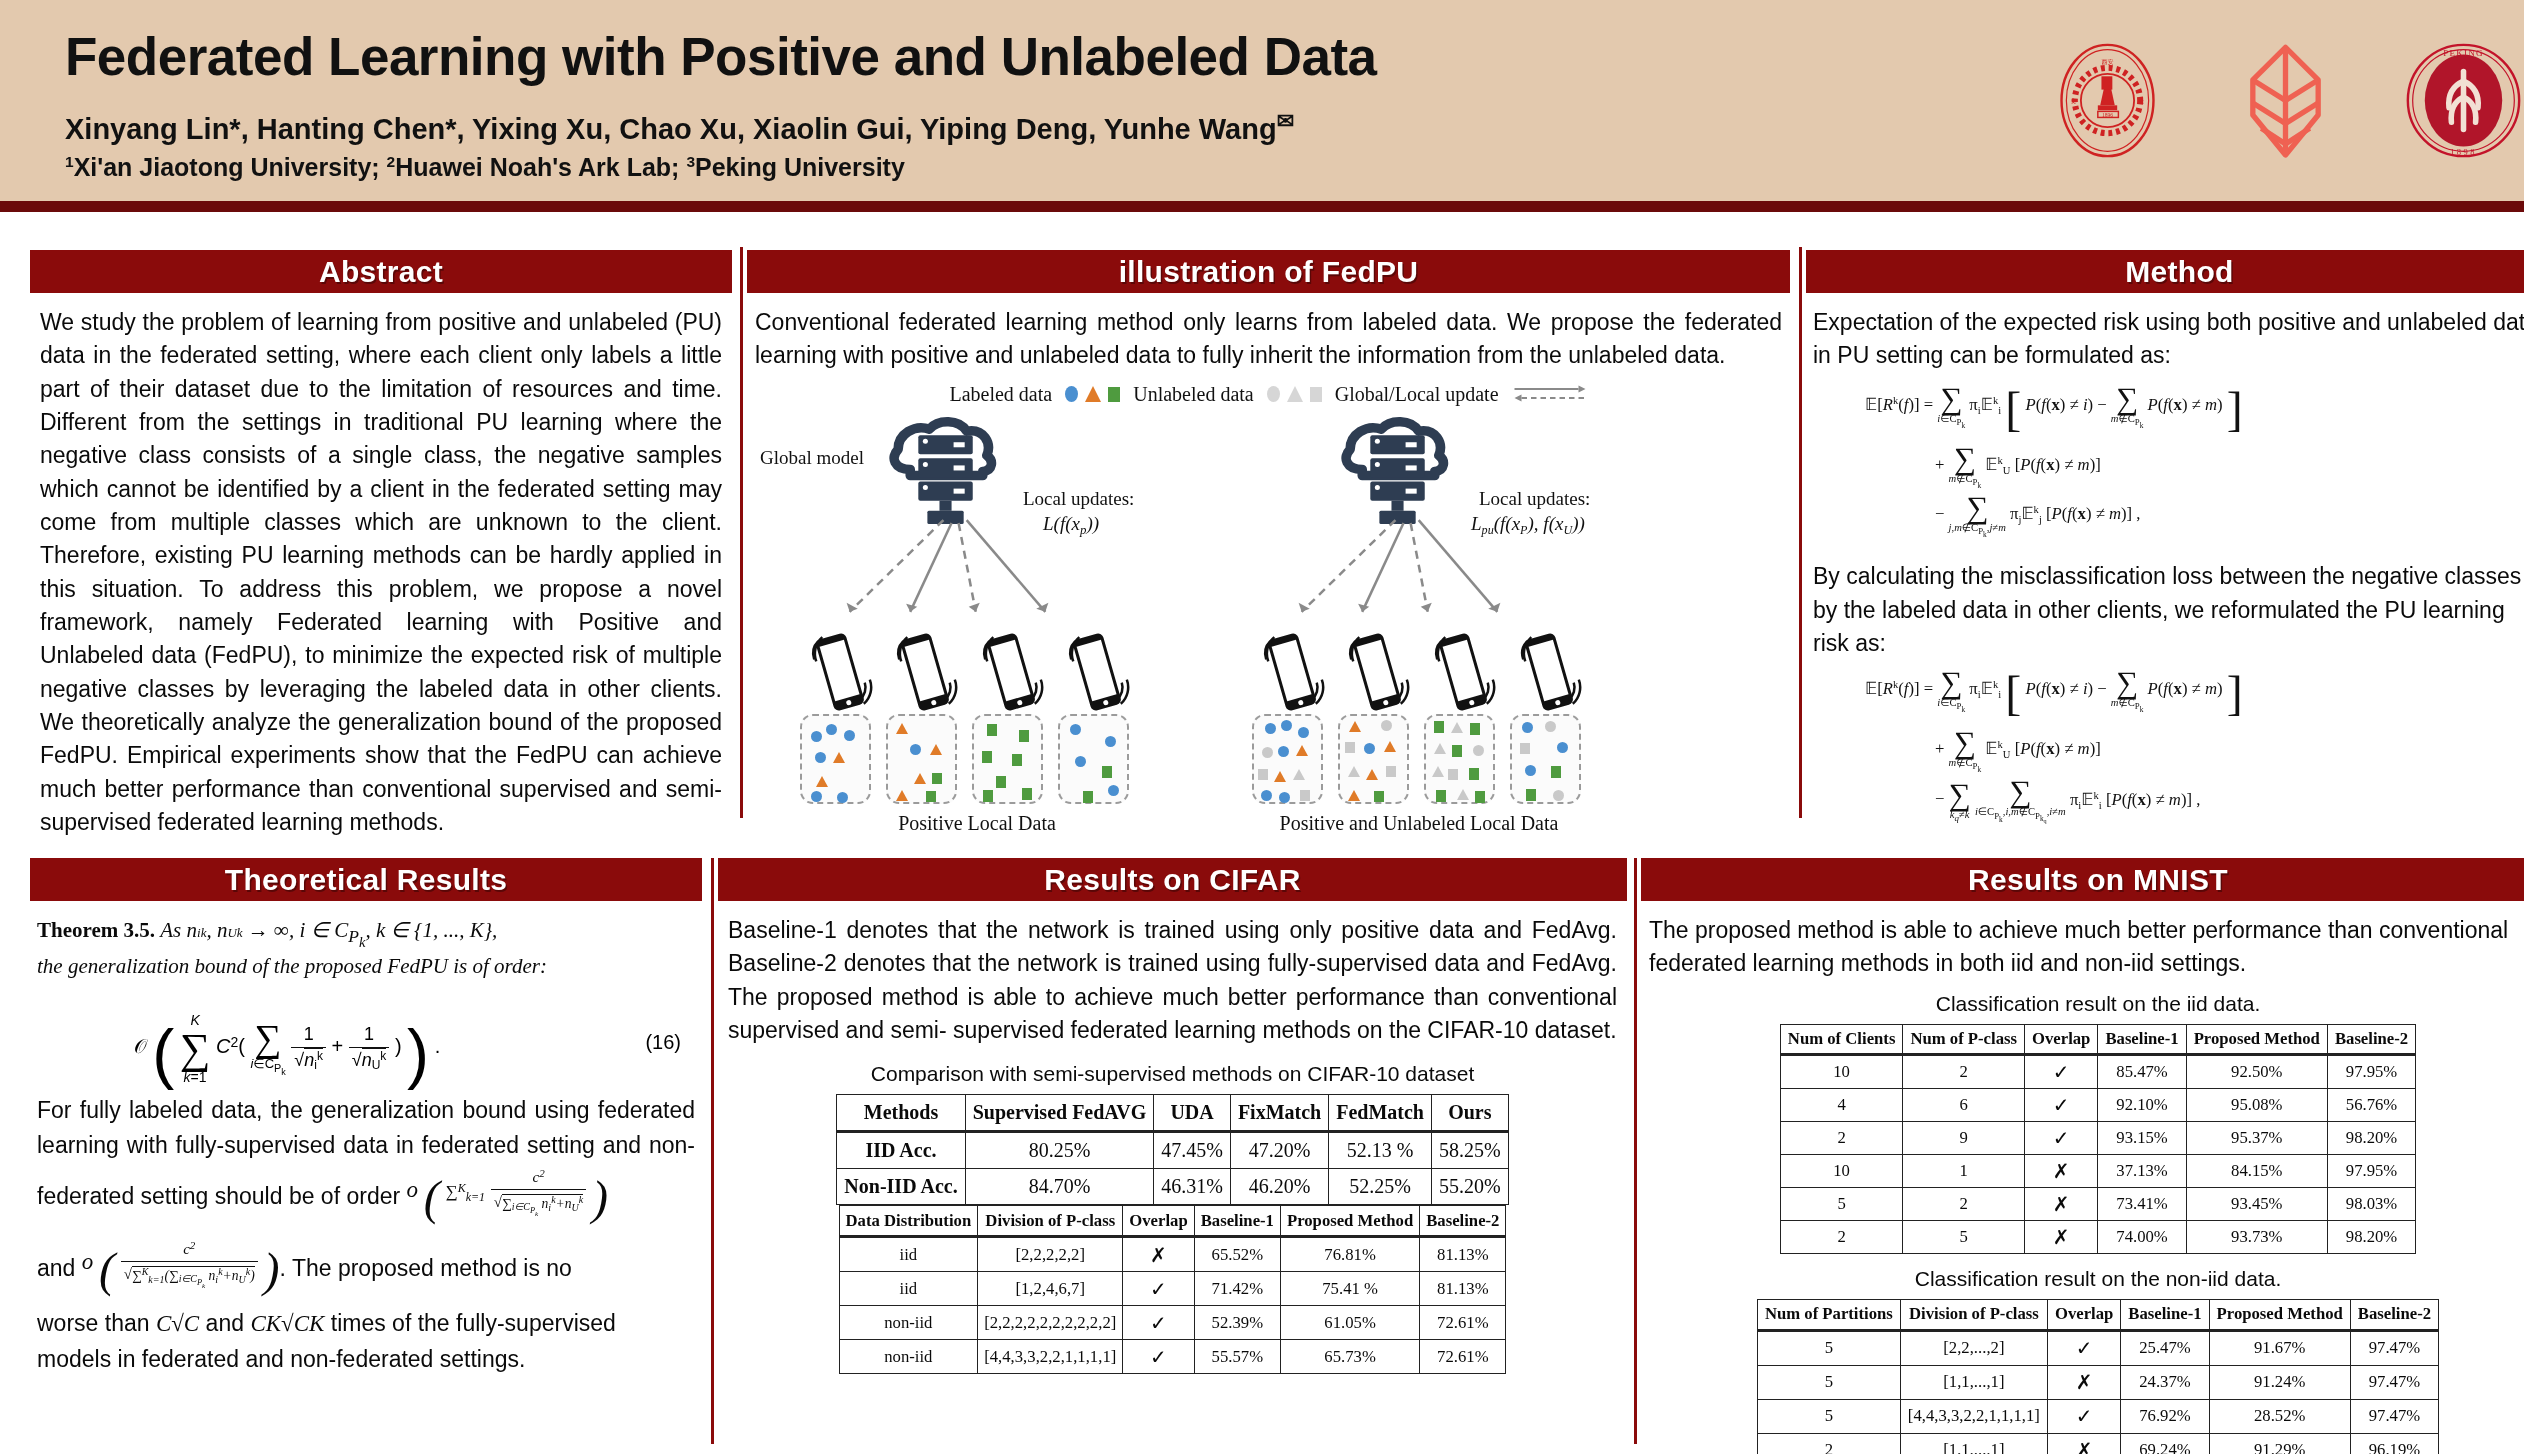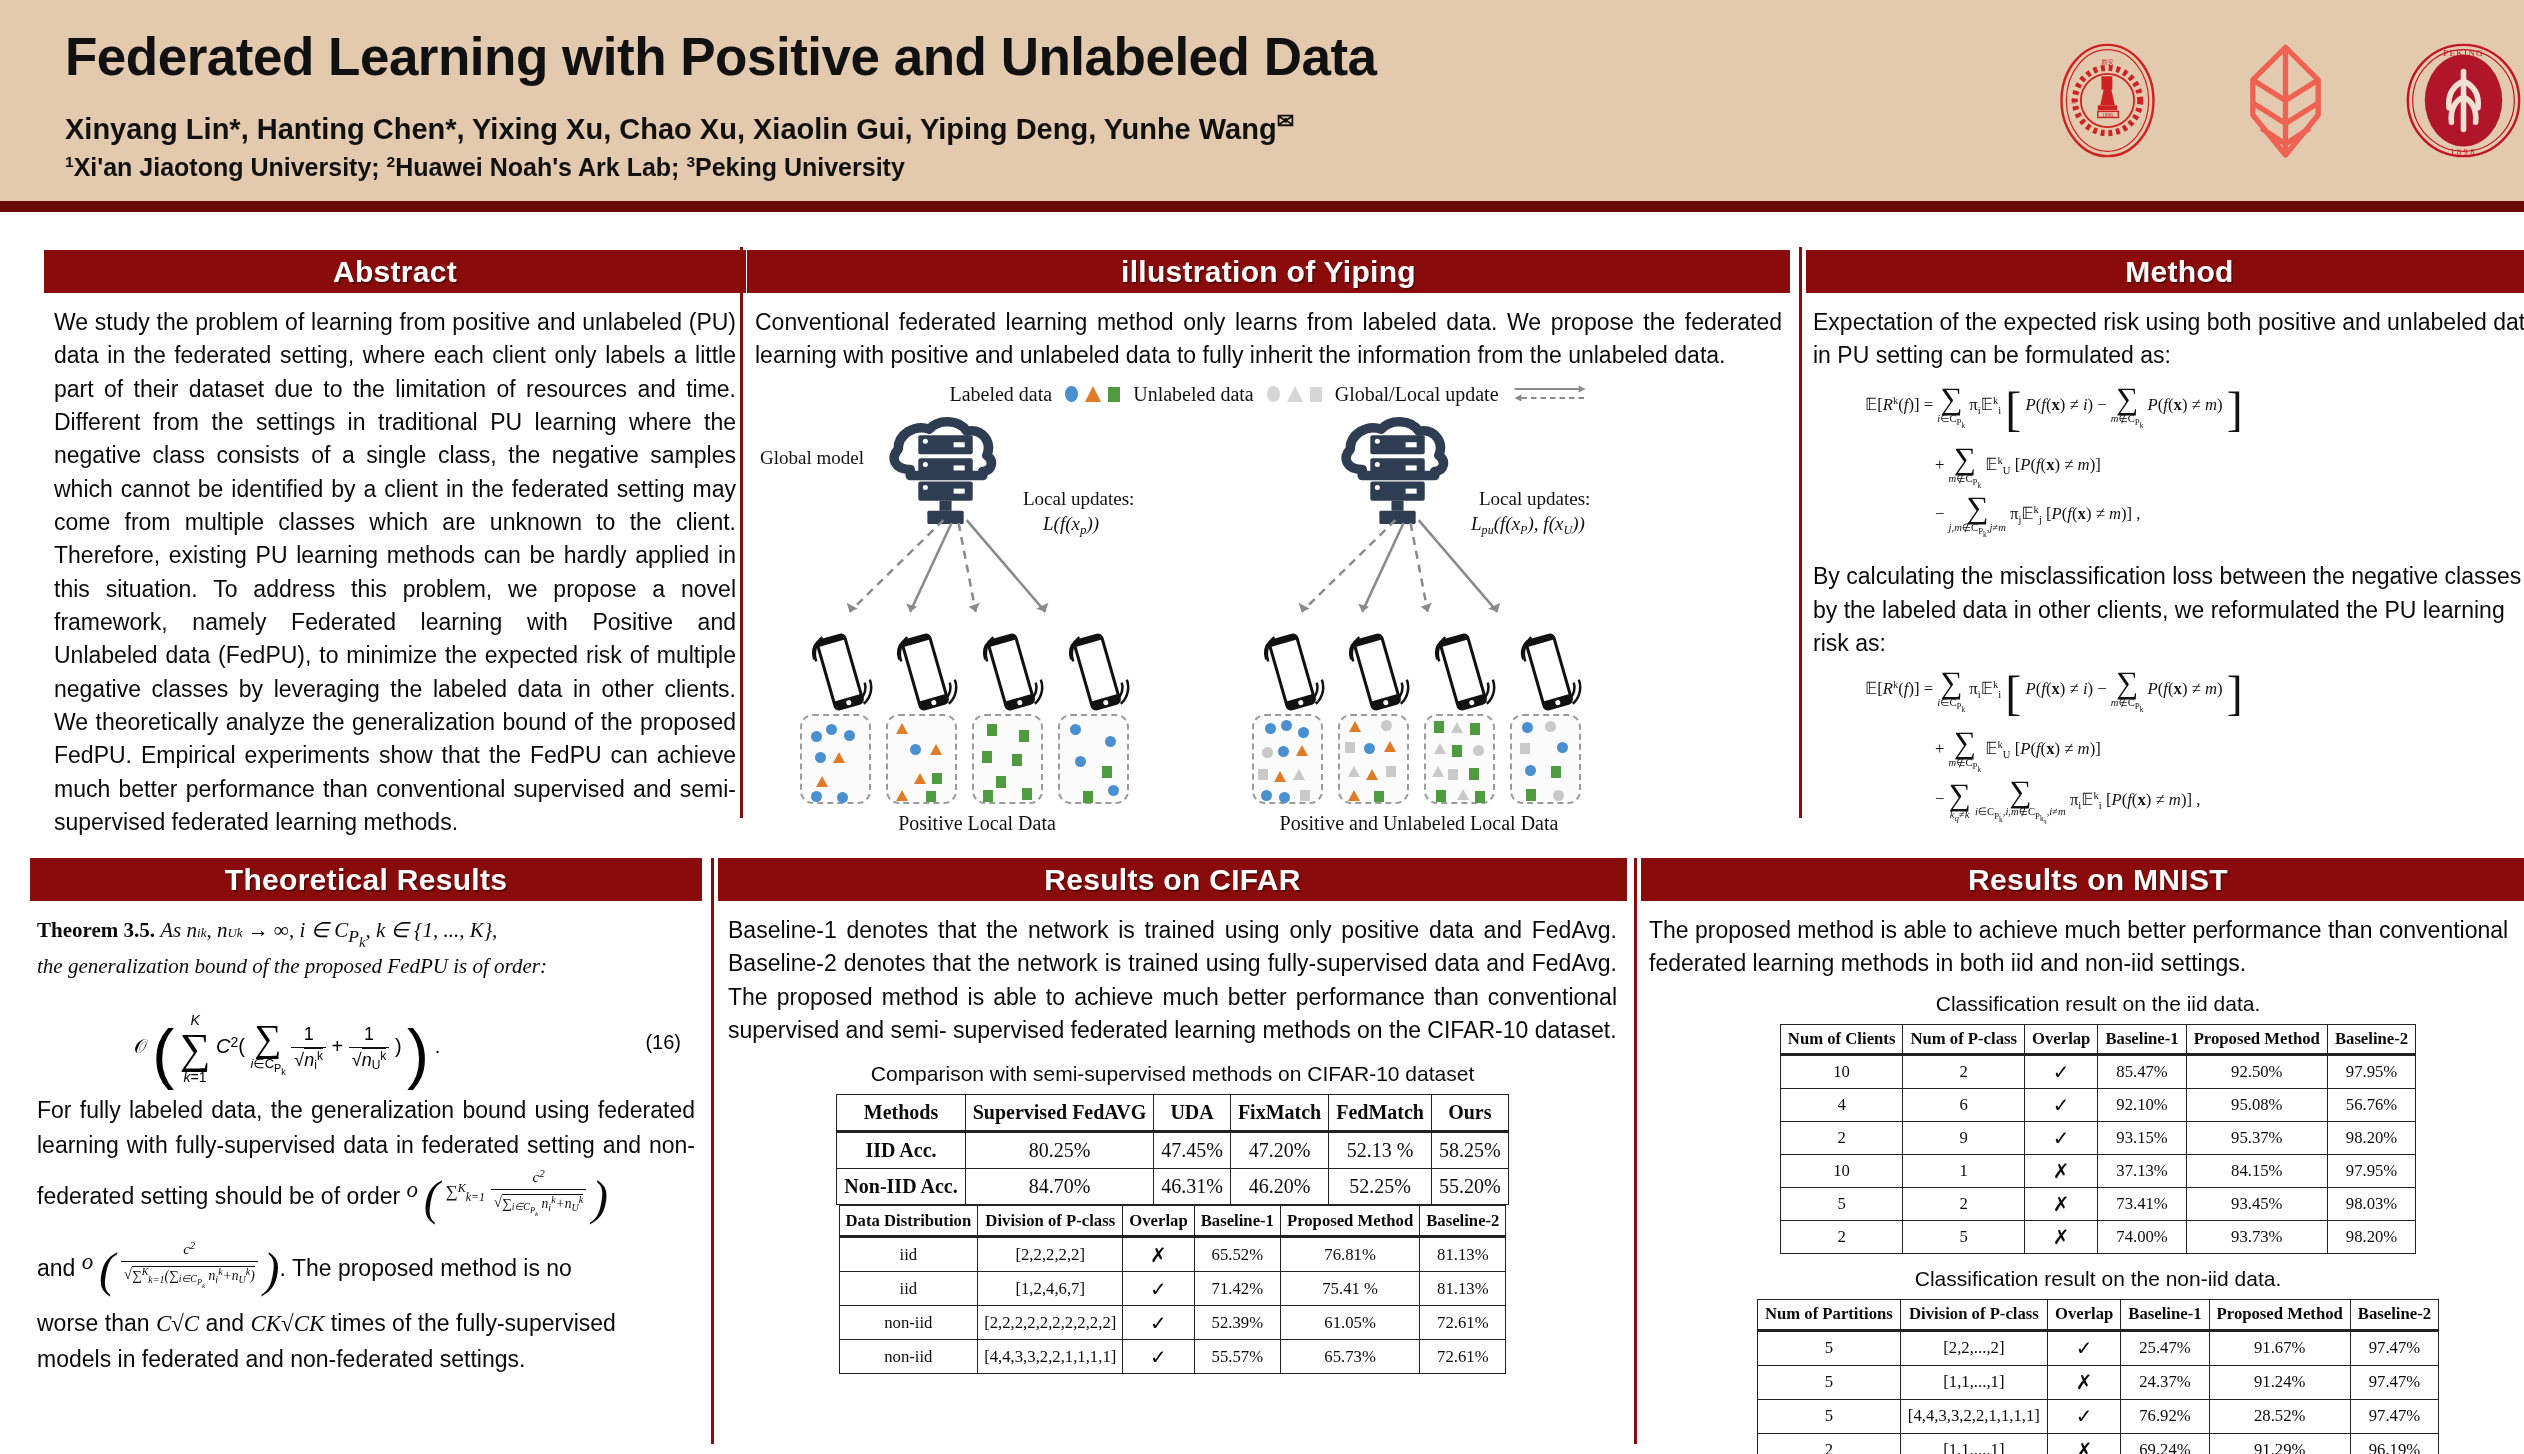--- a/index.html
+++ b/index.html
@@ -204,29 +204,29 @@
       <text x="50" y="95" font-size="7" fill="#c3132a" text-anchor="middle" font-family="Liberation Serif, serif" letter-spacing="2">1898</text>
     </svg>
   </div>
 </div>
 
 <div class="vsep" style="left:740px; top:247px; height:571px;"></div>
 <div class="vsep" style="left:1799px; top:247px; height:571px;"></div>
 <div class="vsep" style="left:711px; top:858px; height:586px;"></div>
 <div class="vsep" style="left:1634px; top:858px; height:586px;"></div>
 
-<div class="panel" style="left:44px; top:250px; width:702px;">
+<div class="panel" style="left:30px; top:250px; width:702px;">
   <div class="panel-head">Abstract</div>
   <div class="panel-body">
     <div class="para" style="padding:0 7px;">We study the problem of learning from positive and unlabeled (PU) data in the federated setting, where each client only labels a little part of their dataset due to the limitation of resources and time. Different from the settings in traditional PU learning where the negative class consists of a single class, the negative samples which cannot be identified by a client in the federated setting may come from multiple classes which are unknown to the client. Therefore, existing PU learning methods can be hardly applied in this situation. To address this problem, we propose a novel framework, namely Federated learning with Positive and Unlabeled data (FedPU), to minimize the expected risk of multiple negative classes by leveraging the labeled data in other clients. We theoretically analyze the generalization bound of the proposed FedPU. Empirical experiments show that the FedPU can achieve much better performance than conventional supervised and semi-supervised federated learning methods.</div>
   </div>
 </div>
 
 <div class="panel" style="left:747px; top:250px; width:1043px;">
-  <div class="panel-head">illustration of Yiping</div>
+  <div class="panel-head">illustration of FedPU</div>
   <div class="panel-body">
     <div class="para" style="padding:0 5px; margin-bottom:9px;">Conventional federated learning method only learns from labeled data. We propose the federated learning with positive and unlabeled data to fully inherit the information from the unlabeled data.</div>
 
     <div class="figure">
 
       <div class="legend-row">
         <span>Labeled data</span>
         <span class="legend-glyphs">
           <span class="g-circle" style="background:#4a8fd0"></span>
           <span class="g-tri" style="border-bottom:16px solid #e07b28"></span>

